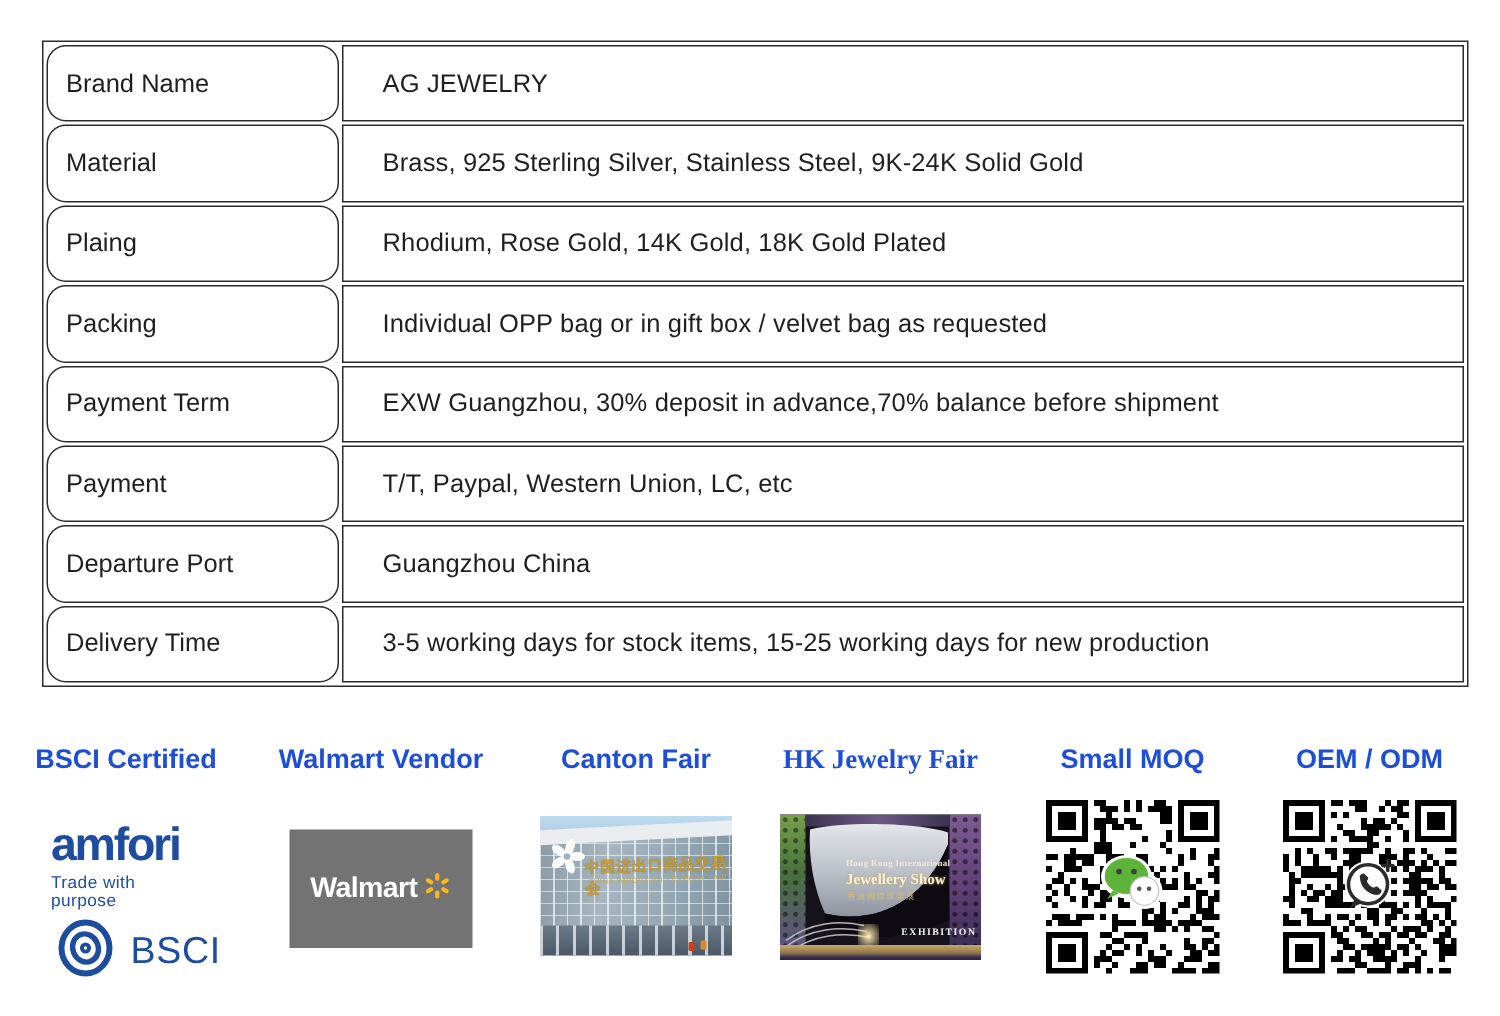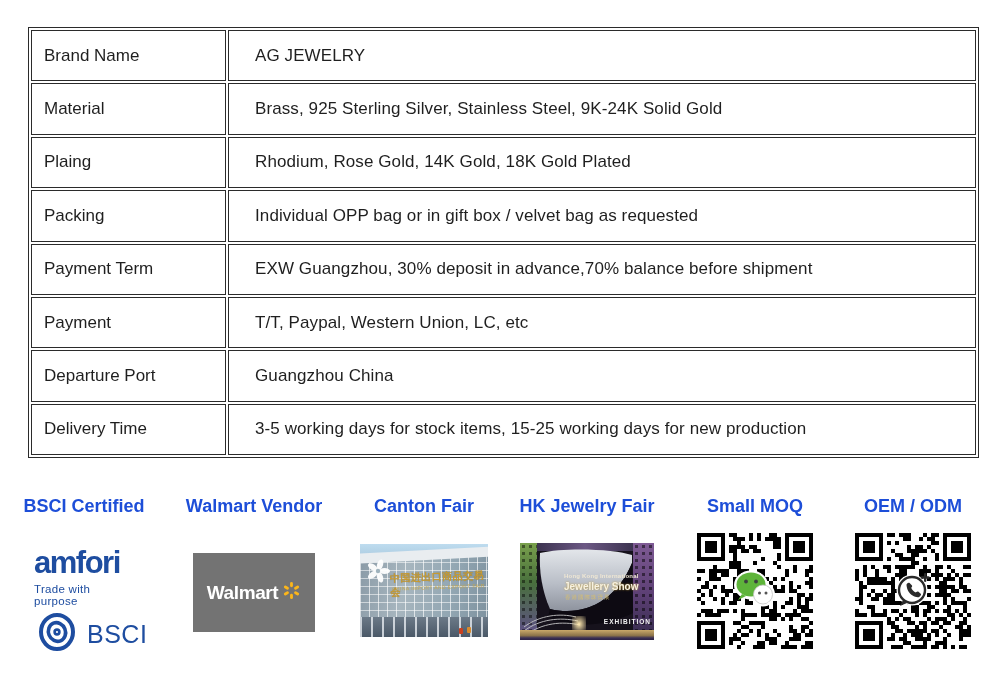--- a/index.html
+++ b/index.html
@@ -5,21 +5,21 @@
   html,body{margin:0;padding:0;background:#fff;}
   .page{position:relative;width:1000px;height:677px;background:#ffffff;overflow:hidden;
         font-family:"Liberation Sans","DejaVu Sans",sans-serif;color:#1d1d1d;}
 
   
   table.spec{position:absolute;left:28px;top:27px;width:951px;height:431px;
     border-collapse:separate;border-spacing:2px;table-layout:fixed;
     border:1px solid #2b2b2b;background:#fff;}
   table.spec td{border:1px solid #2b2b2b;font-size:17px;color:#1f1f1f;
     vertical-align:middle;background:#fff;white-space:nowrap;overflow:hidden;}
-  td.lbl{width:180px;padding-left:12px;}
+  td.lbl{width:180px;padding-left:12px;border-radius:13px;}
   td.val{padding-left:26px;letter-spacing:.1px;}
 
   
   .badge{position:absolute;top:497px;display:flex;flex-direction:column;align-items:center;}
   .badge-label{font-size:18px;font-weight:bold;color:#1d4ed8;line-height:18px;white-space:nowrap;}
 
   
   .amfori{margin-top:33px;display:flex;flex-direction:column;align-items:flex-start;width:100px;justify-content:space-between;}
   .amfori-word{font-size:31px;font-weight:bold;color:#1e4da0;letter-spacing:-1.5px;line-height:30px;}
   .amfori-tag{font-size:11.5px;color:#1e4da0;letter-spacing:.3px;margin-top:5px;}
@@ -171,21 +171,21 @@
           </g>
           <circle cx="0" cy="0" r="2.2" fill="#9fb3bd"></circle>
         </svg>
       </span>
       <div class="base"></div>
       <div class="dot" style="left:99px;bottom:3px;background:#c9401f;"></div>
       <div class="dot" style="left:107px;bottom:4px;background:#d98a2b;"></div>
     </div>
   </div>
 
-  <div class="badge" style="left:518px;width:138px;">
+  <div class="badge" style="left:518px;width:138px;font-family:Liberation Serif, serif;">
     <div class="badge-label">HK Jewelry Fair</div>
     <div class="photo hk">
       <div class="stripL"></div>
       <div class="stripR"></div>
       <div class="topband"></div>
       <svg width="134" height="97" viewBox="0 0 134 97" style="position:absolute;left:0;top:0;">
         <defs>
           <linearGradient id="curt" x1="0" y1="0" x2="0" y2="1">
             <stop offset="0" stop-color="#e3e6ea"></stop>
               <stop offset="0.55" stop-color="#b9bec7"></stop>

